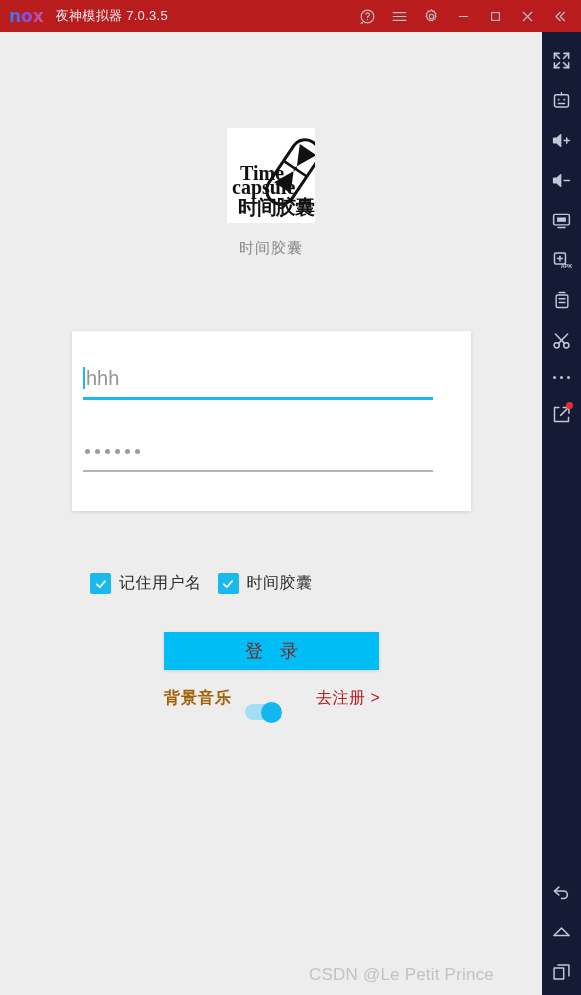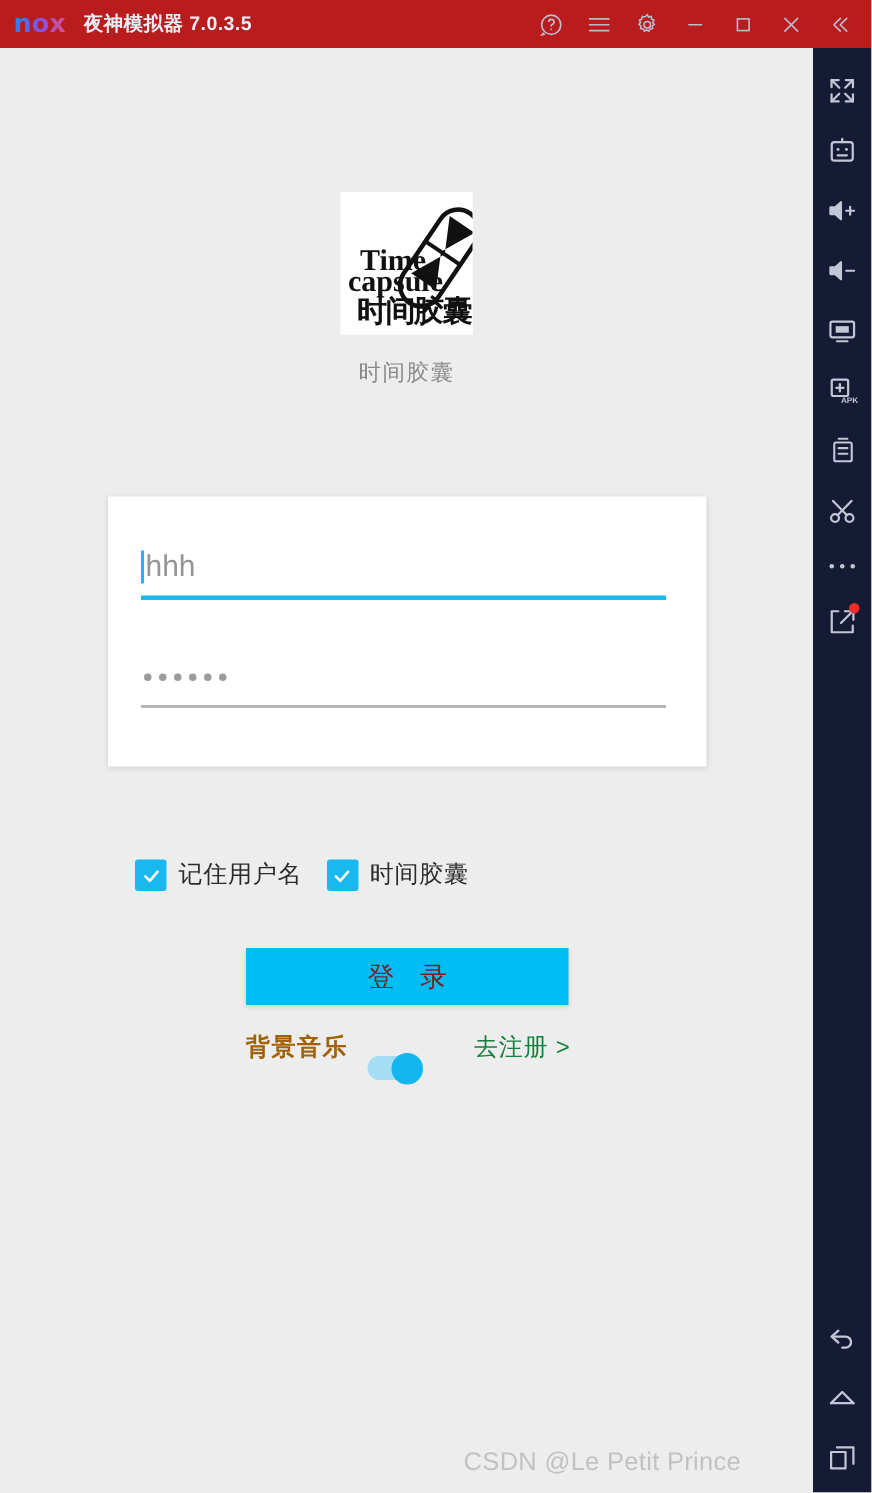--- a/index.html
+++ b/index.html
@@ -38,21 +38,20 @@
     background-clip: text;
     color: transparent;
     font-family: "DejaVu Sans", sans-serif;
   }
   .title-text {
     margin-left: 12px;
     color: #e9eaf2;
     font-size: 13px;
     letter-spacing: 0.3px;
     white-space: nowrap;
-    font-weight: bold;
   }
   .title-spacer { flex: 1 1 auto; }
   .tb-btns { display: flex; align-items: center; }
   .tb-btn {
     width: 32px; height: 32px;
     display: flex; align-items: center; justify-content: center;
     color: #b9bdd0;
   }
   .tb-btn:last-child { margin-right: 6px; }
   .tb-btn svg { display: block; }
@@ -128,21 +127,21 @@
     position: absolute;
     top: 299px;
     left: 72px;
     width: 399px;
     height: 180px;
     background: #ffffff;
     box-shadow: 0 1px 4px rgba(0,0,0,0.13);
   }
   .field {
     position: absolute;
-    left: 22px;
+    left: 11px;
     width: 350px;
   }
   .field-user { top: 32px; }
   .field-pass { top: 105px; }
 
   .input-row {
     position: relative;
     height: 30px;
     display: flex;
     align-items: center;
@@ -255,21 +254,21 @@
     position: absolute;
     left: 16px; top: 0;
     width: 21px; height: 21px;
     border-radius: 50%;
     background: #12b7f0;
   }
   .register-link {
     position: absolute;
     left: 316px;
     font-size: 16px;
-    color: #15803d;
+    color: #b91c1c;
     letter-spacing: 0.5px;
   }
 
   
   .watermark {
     position: absolute;
     bottom: 10px;
     right: 48px;
     font-size: 17px;
     color: #c2c2c2;

